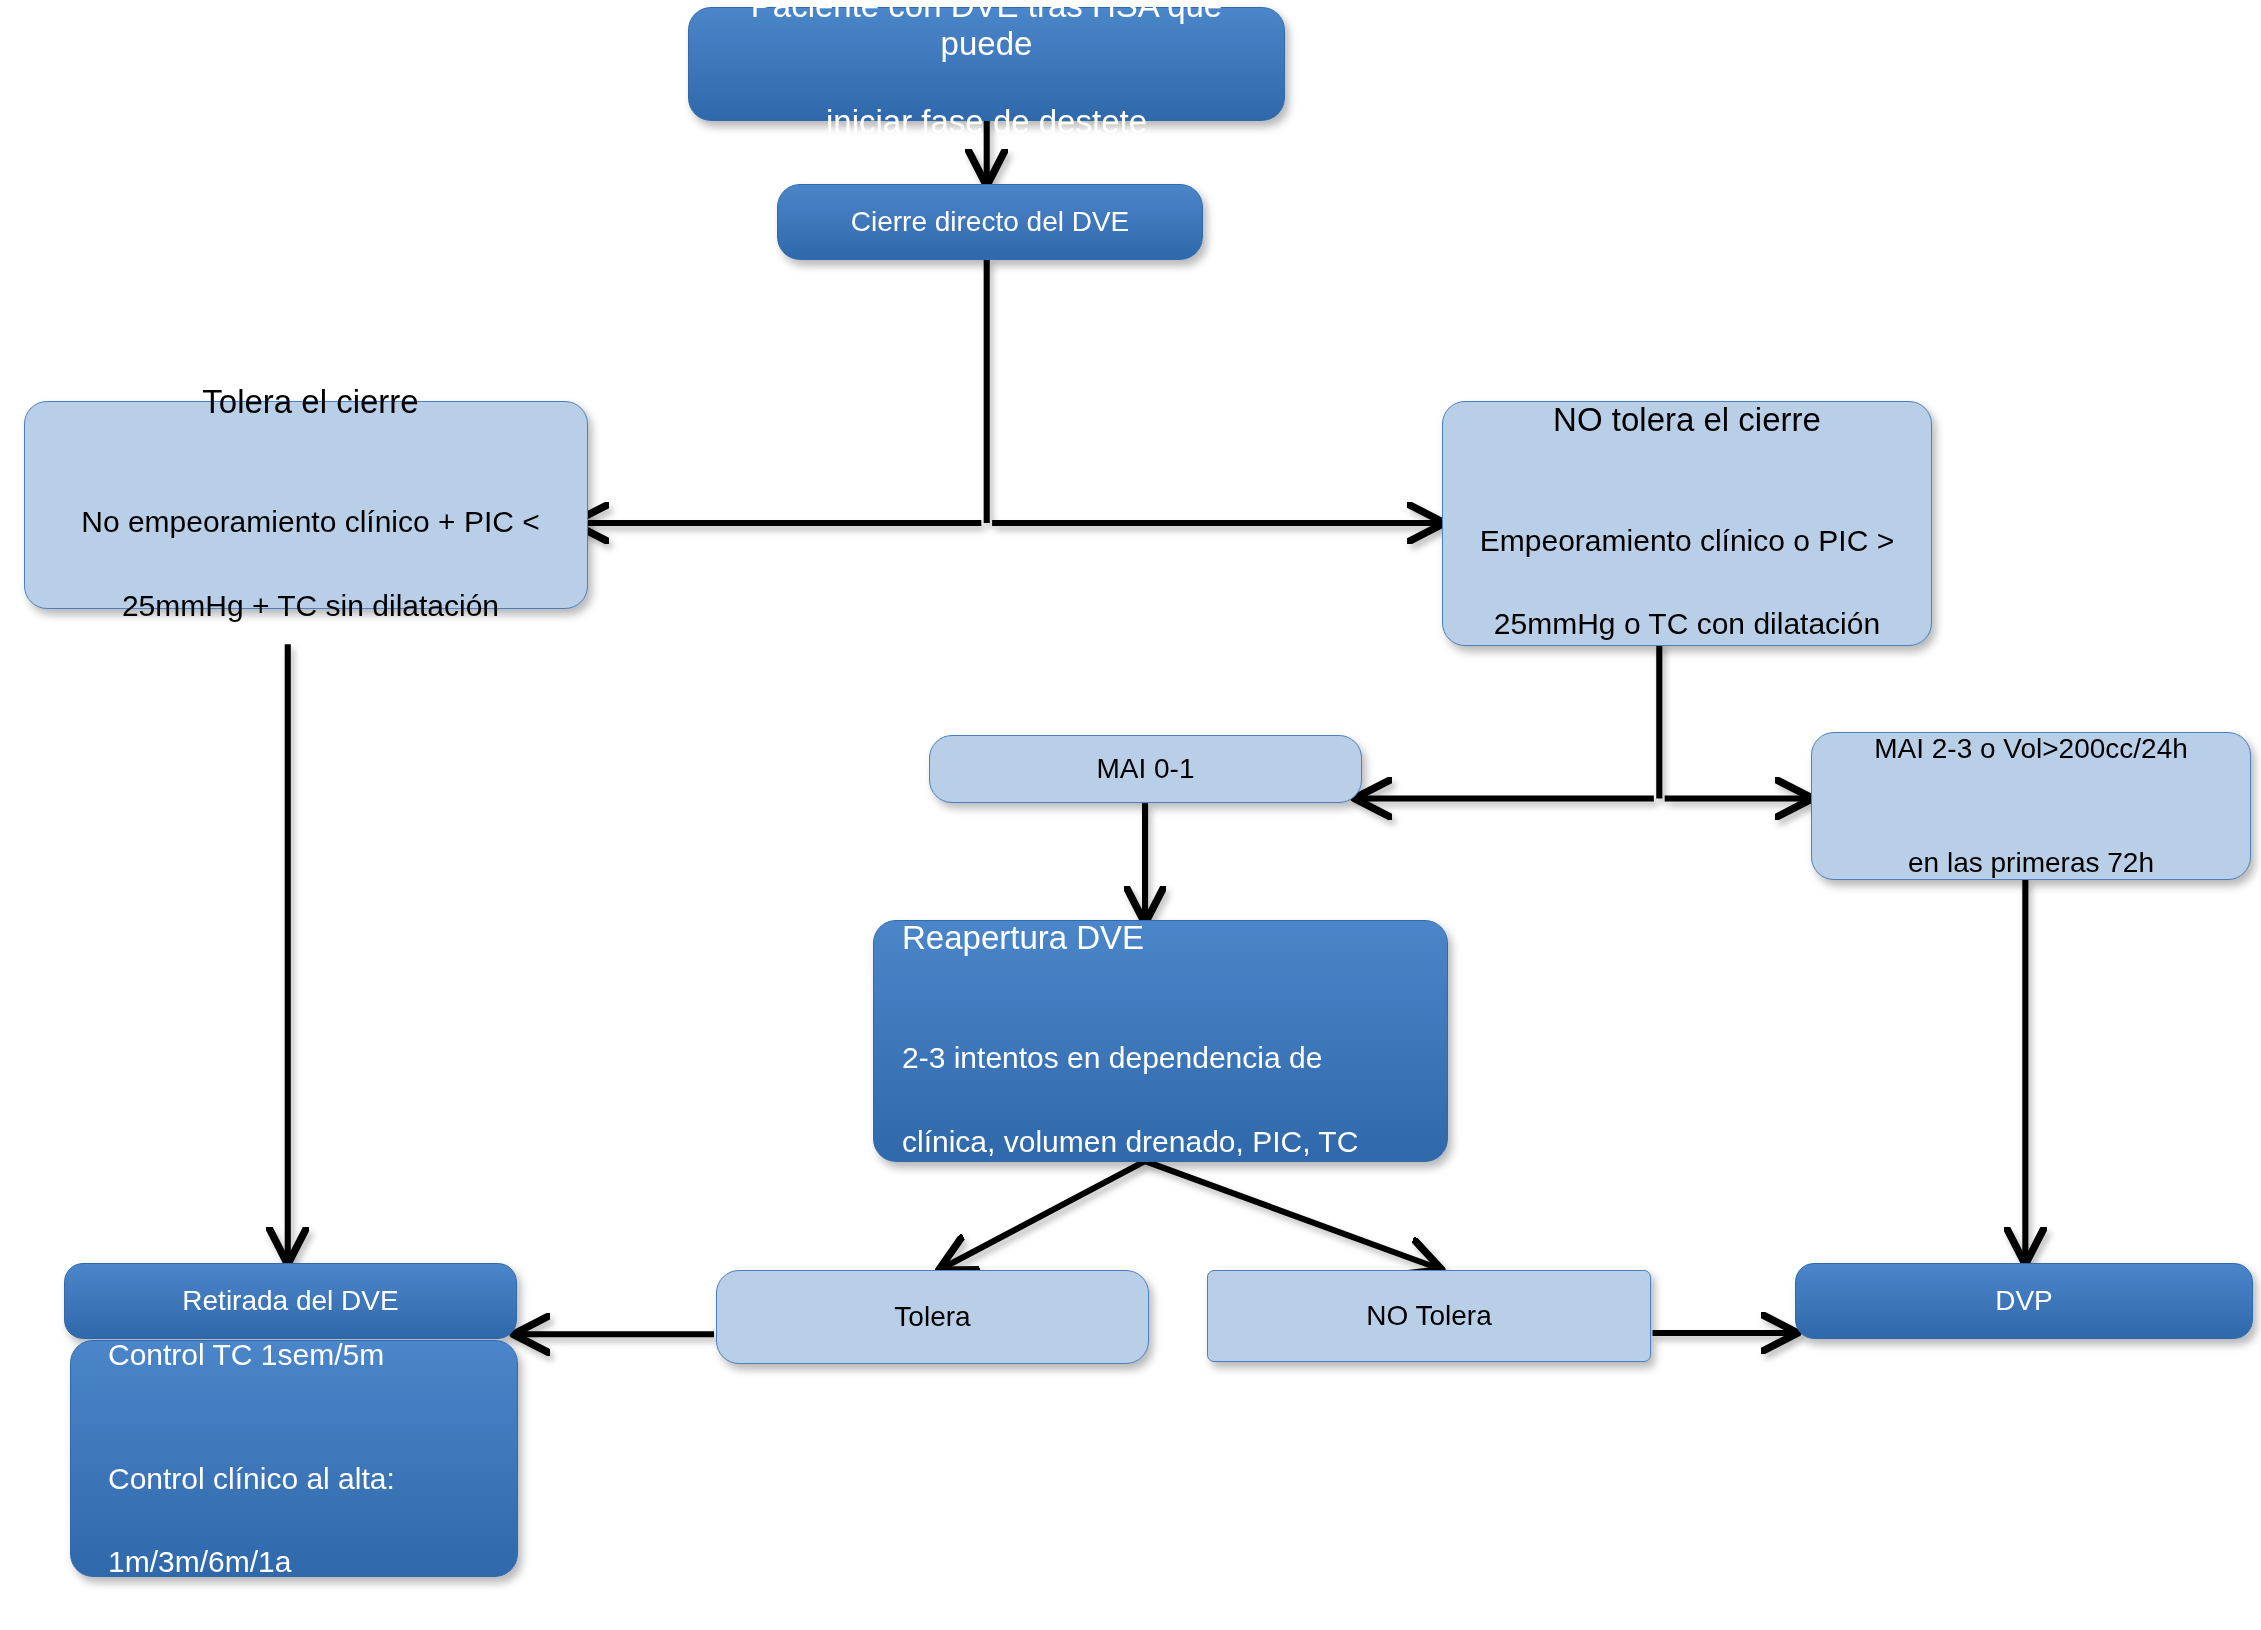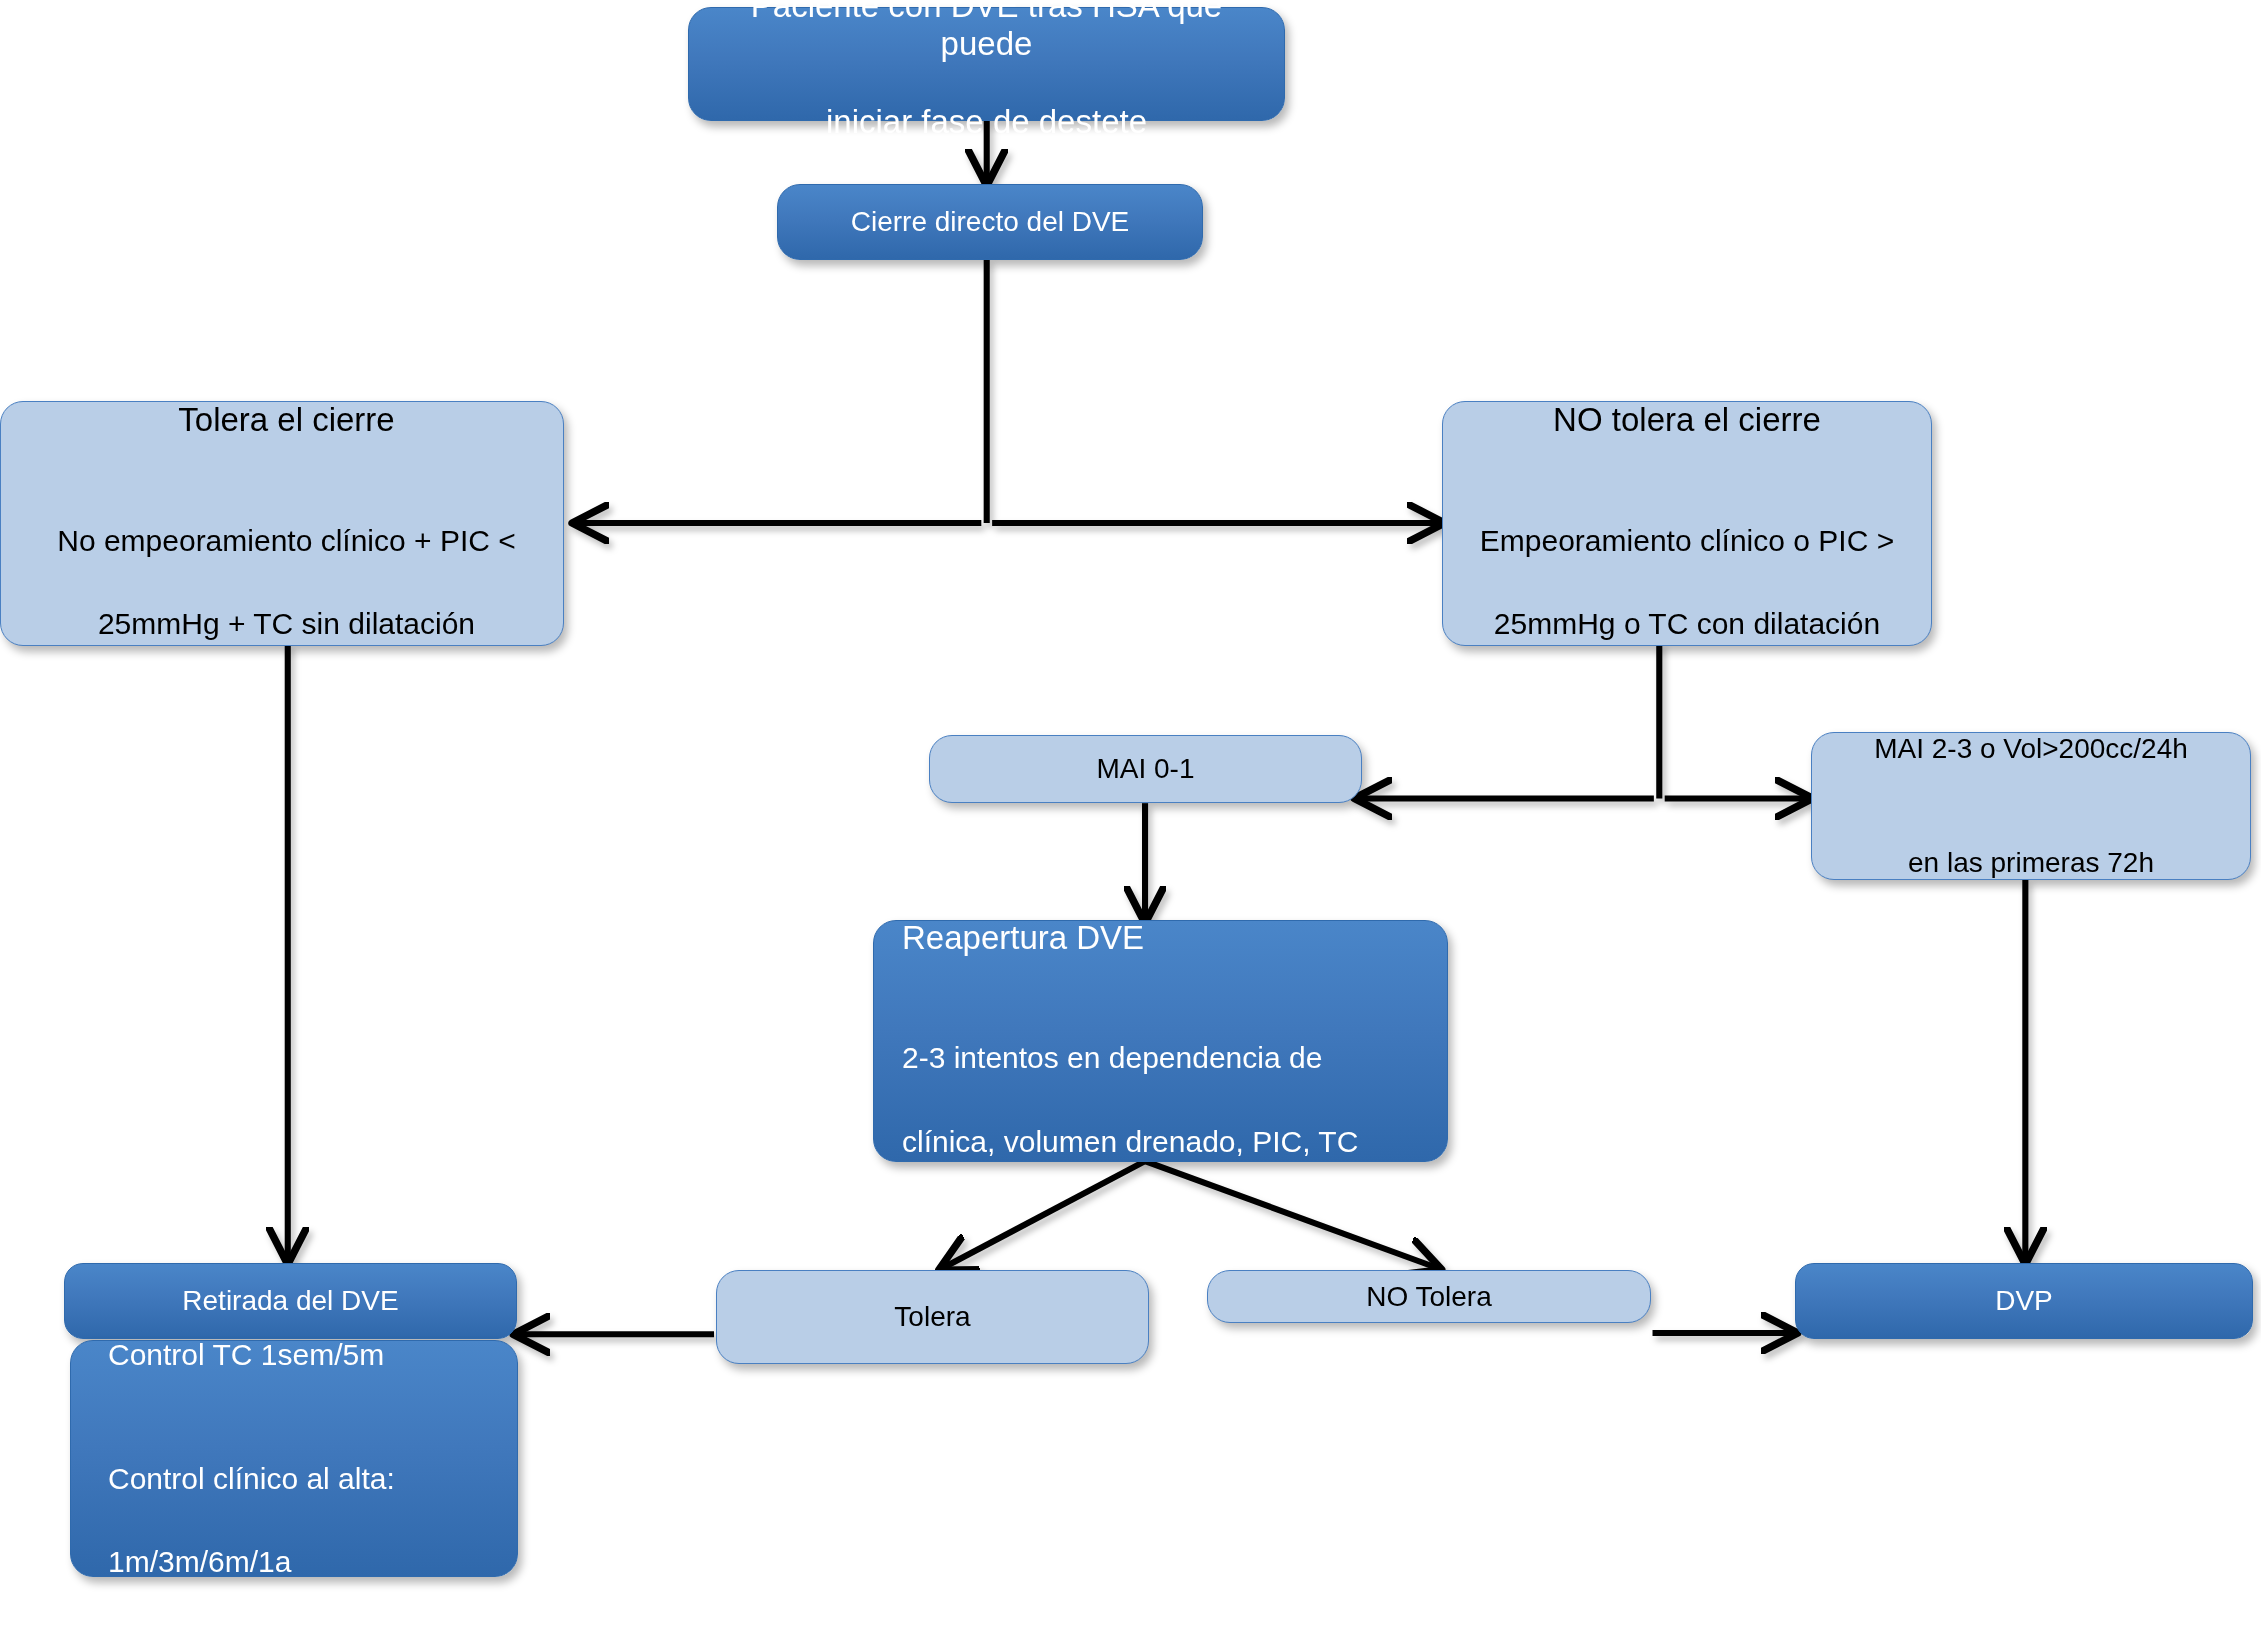--- a/index.html
+++ b/index.html
@@ -108,21 +108,21 @@
 
   <div class="node dark center pad-h" style="left:688px; top:6.8px; width:597px; height:114px;">
     <span class="line title-line">Paciente con DVE tras HSA que puede</span>
     <span class="line title-line">iniciar fase de destete</span>
   </div>
 
   <div class="node dark center pad-h" style="left:777px; top:184px; width:426px; height:76px;">
     <span class="line single-line">Cierre directo del DVE</span>
   </div>
 
-  <div class="node light center pad-h" style="left:0; top:401px; width:564px; height:245px;padding-left:32px;">
+  <div class="node light center pad-h" style="left:24px; top:401px; width:564px; height:208px;padding-left:32px;">
     <span class="line title-line">Tolera el cierre</span>
     <span class="gap-md"></span>
     <span class="line body-line">No empeoramiento clínico + PIC &lt;</span>
     <span class="line body-line">25mmHg + TC sin dilatación</span>
   </div>
 
   <div class="node light center pad-h" style="left:1442px; top:401px; width:490px; height:245px;">
     <span class="line title-line">NO tolera el cierre</span>
     <span class="gap-md"></span>
     <span class="line body-line">Empeoramiento clínico o PIC &gt;</span>
@@ -143,21 +143,21 @@
     <span class="line title-line">Reapertura DVE</span>
     <span class="gap-md"></span>
     <span class="line body-line">2-3 intentos en dependencia de</span>
     <span class="line body-line">clínica, volumen drenado, PIC, TC</span>
   </div>
 
   <div class="node light center pad-h" style="left:716px; top:1270px; width:433px; height:94px;">
     <span class="line single-line">Tolera</span>
   </div>
 
-  <div class="node light center pad-h" style="left:1207px; top:1270px; width:444px; height:53px;">
+  <div class="node light center pad-h" style="left:1207px; top:1270px; width:444px; height:92px;border-radius:7px;">
     <span class="line single-line">NO Tolera</span>
   </div>
 
   <div class="node dark center pad-h" style="left:64px; top:1263px; width:453px; height:76px; border-radius:19px;">
     <span class="line single-line">Retirada del DVE</span>
   </div>
 
   <div class="node dark center pad-h" style="left:1795px; top:1263px; width:458px; height:76px; border-radius:19px;">
     <span class="line single-line">DVP</span>
   </div>

